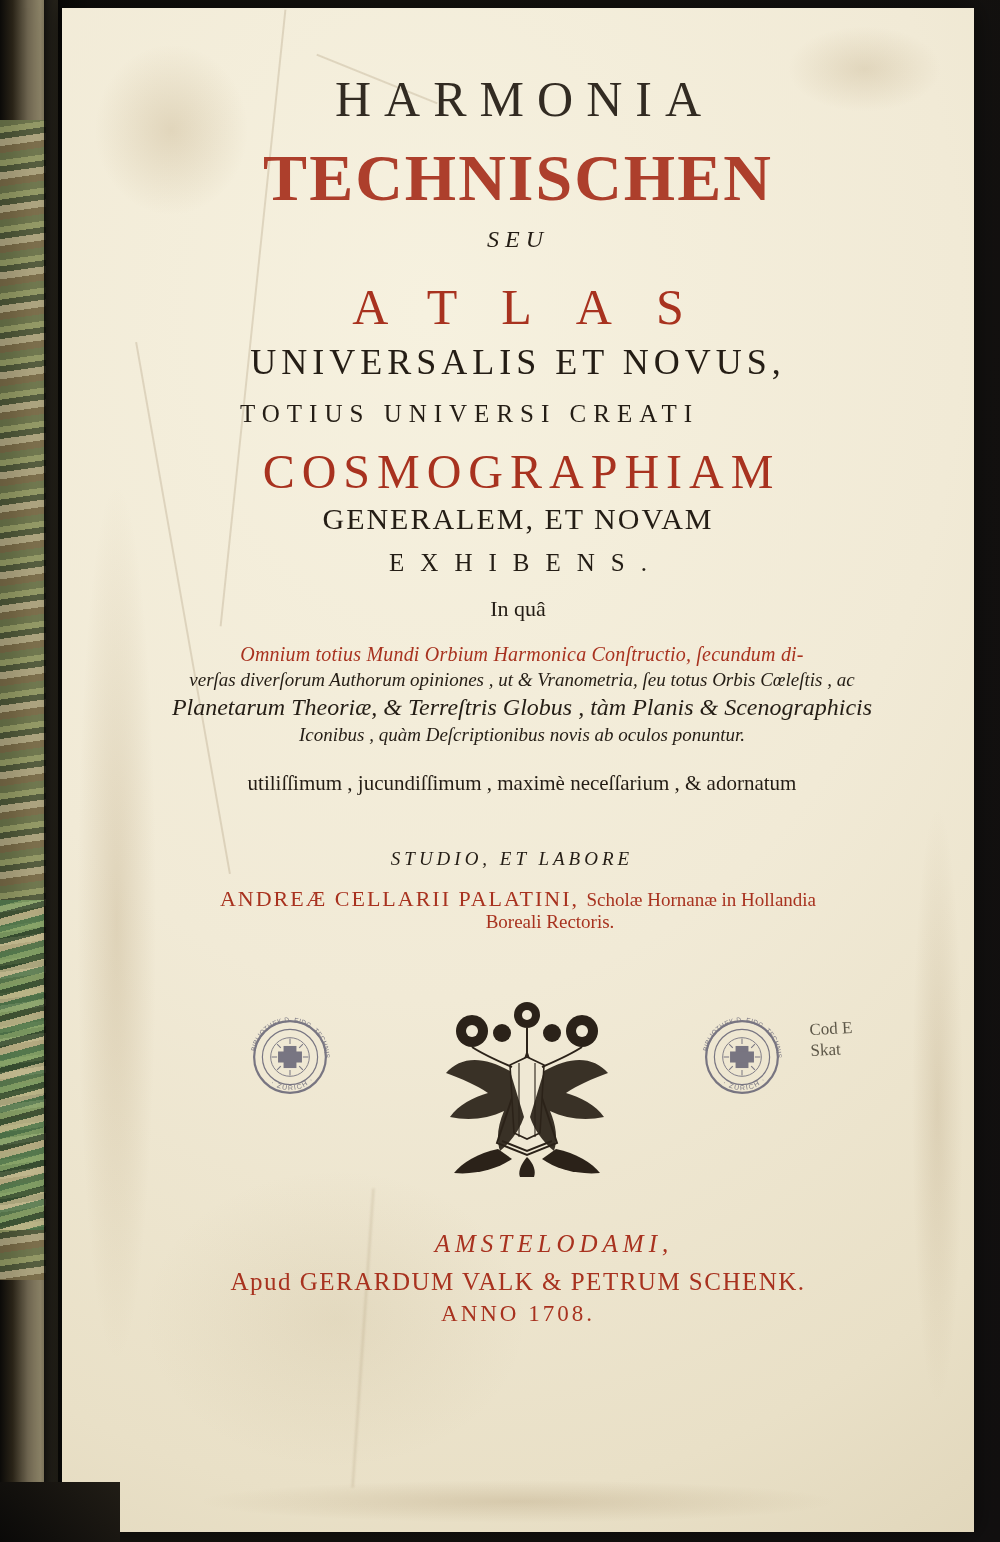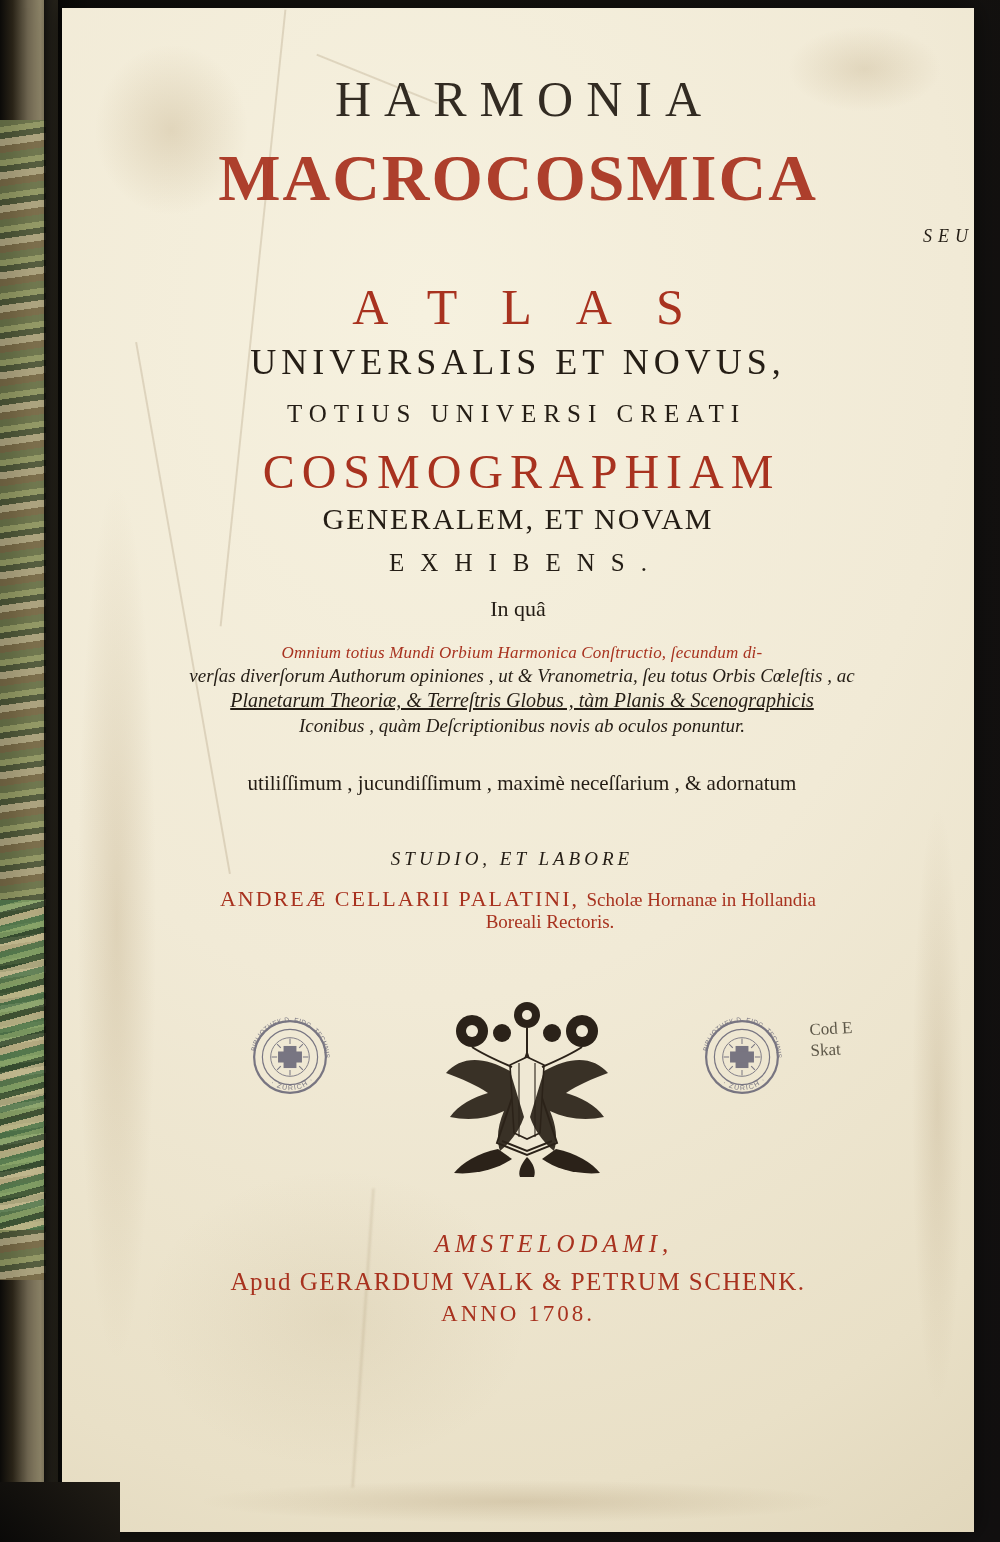--- a/index.html
+++ b/index.html
@@ -123,33 +123,33 @@
     position: absolute; left: 0; top: 62px; width: 912px;
     font-size: 50px; letter-spacing: 13px; font-weight: 400;
     text-indent: 13px;
   }
   .l-macro {
     position: absolute; left: 0; top: 132px; width: 912px;
     font-size: 66px; letter-spacing: 2px; font-weight: 700;
   }
   .l-seu {
     position: absolute; left: 0; top: 218px; width: 912px;
-    font-size: 18px; font-style: italic; letter-spacing: 6px; text-align: right;
+    font-size: 24px; font-style: italic; letter-spacing: 6px;
   }
   .l-atlas {
     position: absolute; left: 0; top: 270px; width: 912px;
     font-size: 50px; letter-spacing: 44px; text-indent: 44px;
   }
   .l-univ {
     position: absolute; left: 0; top: 333px; width: 912px;
     font-size: 36px; letter-spacing: 5px;
   }
   .l-totius {
     position: absolute; left: 0; top: 392px; width: 808px;
-    font-size: 25px; letter-spacing: 7px; text-indent: 7px; padding-left: 47px;
+    font-size: 25px; letter-spacing: 7px; text-indent: 7px;
   }
   .l-cosmo {
     position: absolute; left: 0; top: 436px; width: 912px;
     font-size: 48px; letter-spacing: 7px; text-indent: 7px;
   }
   .l-gen {
     position: absolute; left: 0; top: 494px; width: 912px;
     font-size: 30px; letter-spacing: 2px;
   }
   .l-exhib {
@@ -158,23 +158,23 @@
   }
   .l-inqua {
     position: absolute; left: 0; top: 588px; width: 912px;
     font-size: 22px; font-family: "Liberation Serif", serif;
   }
 
   .para-italic {
     position: absolute; left: 90px; top: 634px; width: 740px;
     font-style: italic; line-height: 1.28;
   }
-  .para-italic .p1 { font-size: 17px; letter-spacing: .2px; font-family: Liberation Serif, serif; }
+  .para-italic .p1 { font-size: 20px; letter-spacing: .2px; font-family: Liberation Serif, serif; }
   .para-italic .p2 { font-size: 19px; }
-  .para-italic .p3 { font-size: 20px; text-decoration: underline; }
+  .para-italic .p3 { font-size: 24px; }
   .para-italic .p4 { font-size: 19px; }
 
   .para-roman {
     position: absolute; left: 80px; top: 762px; width: 760px;
     line-height: 1.32; color: #241d15;
   }
   .para-roman .r1 { font-size: 22px; }
   .para-roman .r2 { font-size: 21px; }
 
   .l-studio {
@@ -249,21 +249,21 @@
     <div class="crease c2"></div>
     <div class="crease c3"></div>
     <div class="crease c4"></div>
   </div>
   <div class="corner-dark"></div>
 
   <div class="content">
 
     <div class="l-harmonia blk ink-fade">HARMONIA</div>
 
-    <div class="l-macro red ink-fade">MACROCOSMICA</div>
+    <div class="l-macro red ink-fade">TECHNISCHEN</div>
 
     <div class="l-seu blk">SEU</div>
 
     <div class="l-atlas red">ATLAS</div>
 
     <div class="l-univ blk">UNIVERSALIS ET NOVUS,</div>
 
     <div class="l-totius blk">TOTIUS UNIVERSI CREATI</div>
 
     <div class="l-cosmo red">COSMOGRAPHIAM</div>

